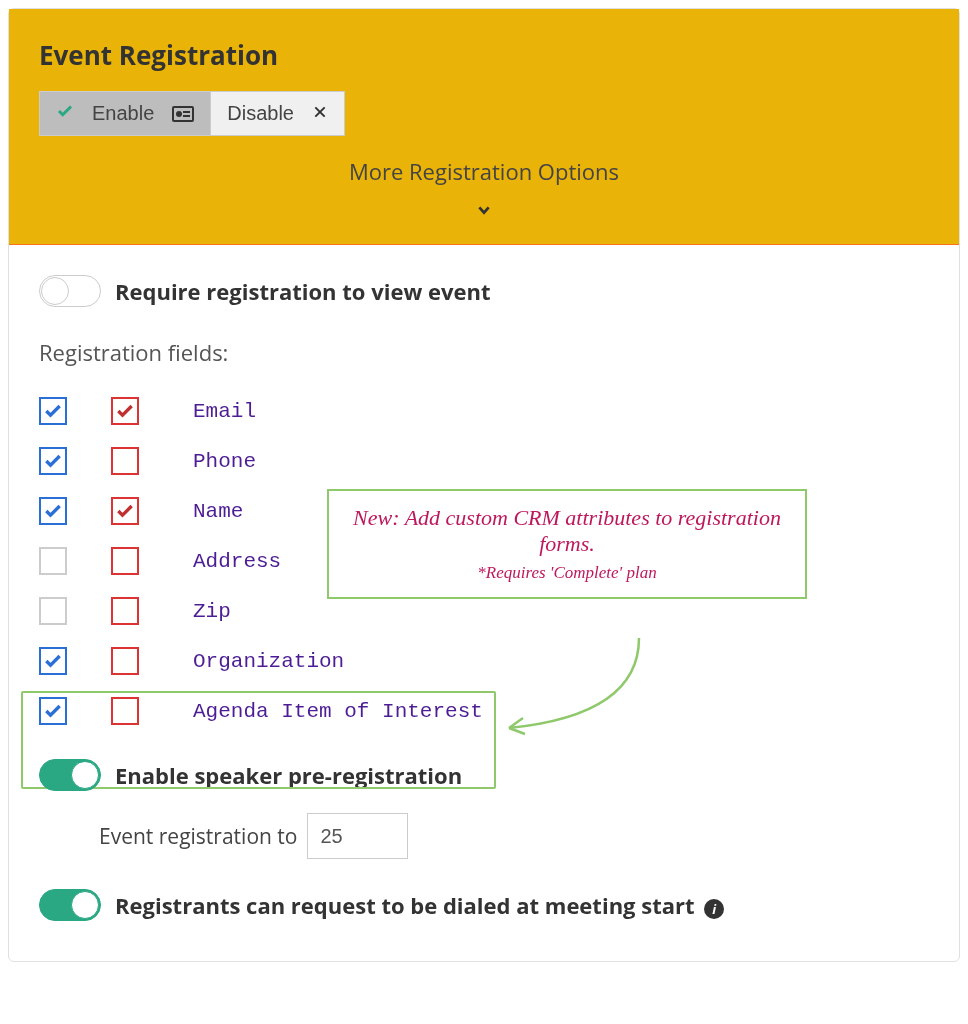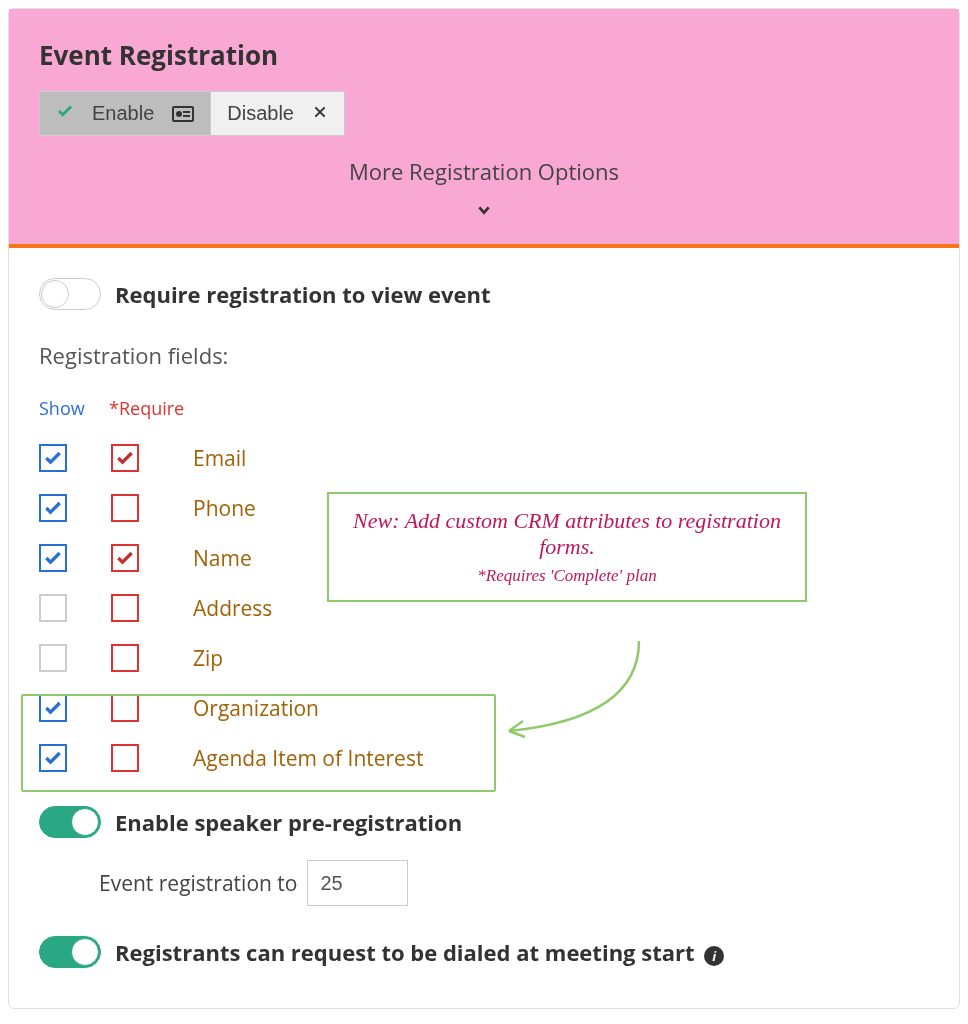--- a/index.html
+++ b/index.html
@@ -10,23 +10,23 @@
     color: #333;
     background: #fff;
     width: 968px;
   }
   .panel {
     border: 1px solid #e0e0e0;
     border-radius: 6px;
     overflow: visible;
   }
   .header {
-    background: #f9a8d4;
+    background: #eab308;
     padding: 28px 30px 20px 30px;
-    border-bottom: 4px solid #f97316;
+    border-bottom: 1px solid #f97316;
   }
   .section-title {
     font-size: 26px;
     font-weight: 700;
     color: #333;
     margin: 0 0 18px 0;
   }
   .toggle-group {
     display: inline-flex;
     border: 1px solid #ccc;
@@ -125,22 +125,23 @@
     cursor: pointer;
     flex-shrink: 0;
   }
   .cb.blue { border-color: #2a6fd6; }
   .cb.red { border-color: #d33; }
   .cb.gray { border-color: #ccc; }
   .cb svg { display: none; }
   .cb.checked svg { display: block; }
   .field-label {
     font-size: 21px;
-    color: #a16207;
+    color: #4c1d95;
     margin-left: 10px;
+    font-family: Liberation Mono, monospace;
   }
   .highlight-box {
     position: absolute;
     border: 2px solid #8fc96b;
     border-radius: 2px;
     pointer-events: none;
   }
   .callout {
     position: absolute;
     border: 2px solid #8fc96b;
@@ -251,24 +252,20 @@
 
     <div class="row">
       <div class="toggle off">
           <div class="knob"></div>
         </div>
       <div class="bold-label">Require registration to view event</div>
     </div>
 
     <div class="fields-title">Registration fields:</div>
 
-    <div class="col-headers">
-      <div class="col-show">Show</div>
-      <div class="col-require">*Require</div>
-    </div>
 
     <div id="fields-container">
         <div class="field-row">
           <div class="cb blue checked">
             <svg width="20" height="20" viewBox="0 0 24 24">
               <path fill="none" stroke="#2a6fd6" stroke-width="4" d="M4 12l5 5L20 6"></path>
             </svg>
           </div>
           <div class="cb red checked">
             <svg width="20" height="20" viewBox="0 0 24 24">

